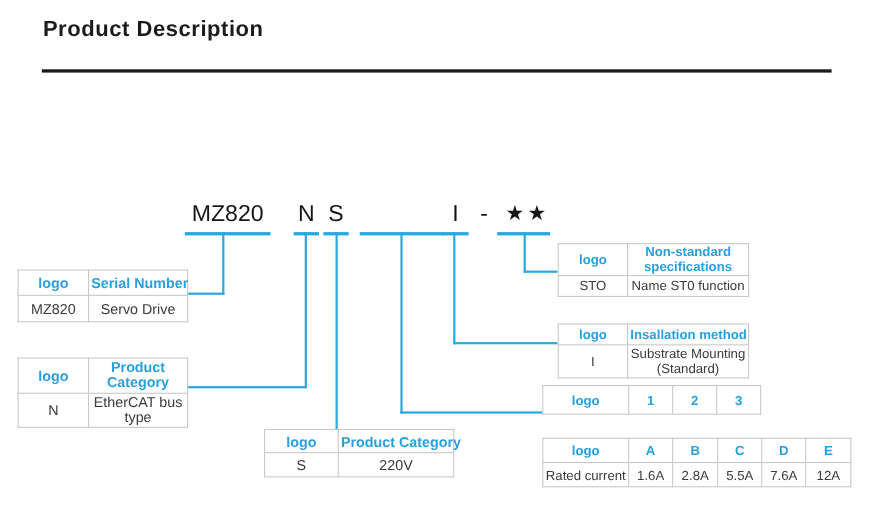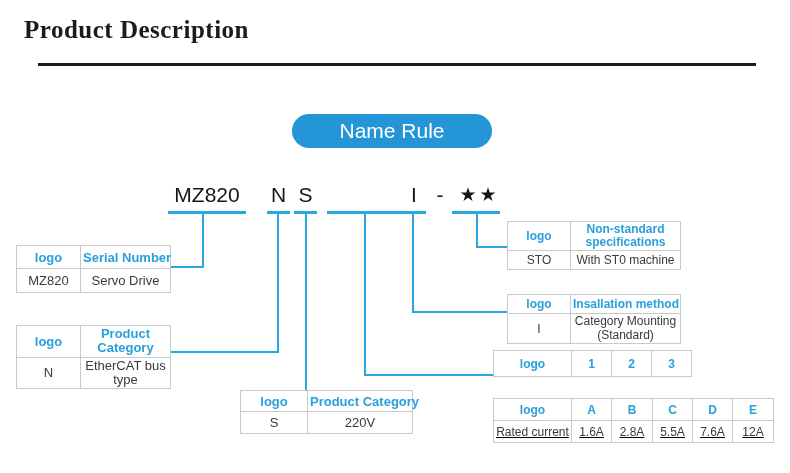--- a/index.html
+++ b/index.html
@@ -7,21 +7,21 @@
     --badge:#2496d8;
     --border:#c9c9c9;
     --header_text:#29a0dc;
     --text:#3a3a3a;
     --title:#1b1b1b;
   }
   html,body{margin:0;padding:0;background:#fff;}
   body{font-family:"Liberation Sans",sans-serif;}
   #canvas{position:relative;width:790px;height:473px;background:#fff;overflow:hidden;}
 
-  .page-title{position:absolute;left:24px;top:16px;font-size:25px;font-weight:bold;color:var(--title);letter-spacing:.5px;font-family:Liberation Serif, serif;}
+  .page-title{position:absolute;left:39px;top:16px;font-size:20px;font-weight:bold;color:var(--title);letter-spacing:.5px;}
   .title-rule{position:absolute;left:38px;top:63px;width:718px;height:3px;background:var(--title);}
 
   .badge{position:absolute;left:292px;top:114px;width:200px;height:34px;border-radius:17px;
          background:var(--badge);color:#fff;font-size:21px;display:flex;align-items:center;justify-content:center;}
 
   .code-seg{position:absolute;top:182px;height:26px;line-height:26px;text-align:center;
             font-size:21px;color:#161616;}
   .code-seg.stars{font-size:19px;letter-spacing:3px;text-indent:3px;}
   .u{position:absolute;top:211px;height:3px;background:var(--accent);}
 
@@ -36,21 +36,20 @@
   .t-right td{font-size:12px;}
 </style>
 </head>
 <body>
 
 <div id="canvas">
 
   <div class="page-title">Product Description</div>
   <div class="title-rule"></div>
 
-  <div class="badge">Name Rule</div>
 
   <div class="code-seg" style="left:168px;width:78px;">MZ820</div>
   <div class="code-seg" style="left:267px;width:23px;">N</div>
   <div class="code-seg" style="left:294px;width:23px;">S</div>
   <div class="code-seg" style="left:402px;width:24px;">I</div>
   <div class="code-seg" style="left:430px;width:20px;">-</div>
   <div class="code-seg stars" style="left:452px;width:52px;">★★</div>
 
   <div class="u" style="left:168px;width:78px;"></div>
   <div class="u" style="left:267px;width:23px;"></div>
@@ -132,38 +131,38 @@
         <col style="width:63px">
         <col style="width:110px">
       </colgroup>
     <tbody>
         <tr style="height:27px;">
       <td class="hd">logo</td>
       <td class="hd wrap">Non-standard specifications</td>
     </tr>
     <tr style="height:19px;">
       <td>STO</td>
-      <td>With ST0 machine</td>
+      <td>Name ST0 function</td>
     </tr>
   </tbody>
     </table>
 
   <table class="t-right" style="left:507px;top:294px;width:173px;">
     <colgroup>
         <col style="width:63px">
         <col style="width:110px">
       </colgroup>
     <tbody>
         <tr style="height:19px;">
       <td class="hd">logo</td>
       <td class="hd">Insallation method</td>
     </tr>
     <tr style="height:30px;">
       <td>I</td>
-      <td class="wrap">Category Mounting (Standard)</td>
+      <td class="wrap">Substrate Mounting (Standard)</td>
     </tr>
   </tbody>
     </table>
 
   <table class="t-right" style="left:493px;top:350px;width:198px;">
     <colgroup>
         <col style="width:78px">
         <col style="width:40px">
         <col style="width:40px">
         <col style="width:40px">
@@ -189,21 +188,21 @@
       </colgroup>
     <tbody>
         <tr style="height:22px;">
       <td class="hd">logo</td>
       <td class="hd">A</td>
       <td class="hd">B</td>
       <td class="hd">C</td>
       <td class="hd">D</td>
       <td class="hd">E</td>
     </tr>
-    <tr style="height:22px;text-decoration:underline;">
+    <tr style="height:22px;">
       <td>Rated current</td>
       <td>1.6A</td>
       <td>2.8A</td>
       <td>5.5A</td>
       <td>7.6A</td>
       <td>12A</td>
     </tr>
   </tbody>
     </table>
 

